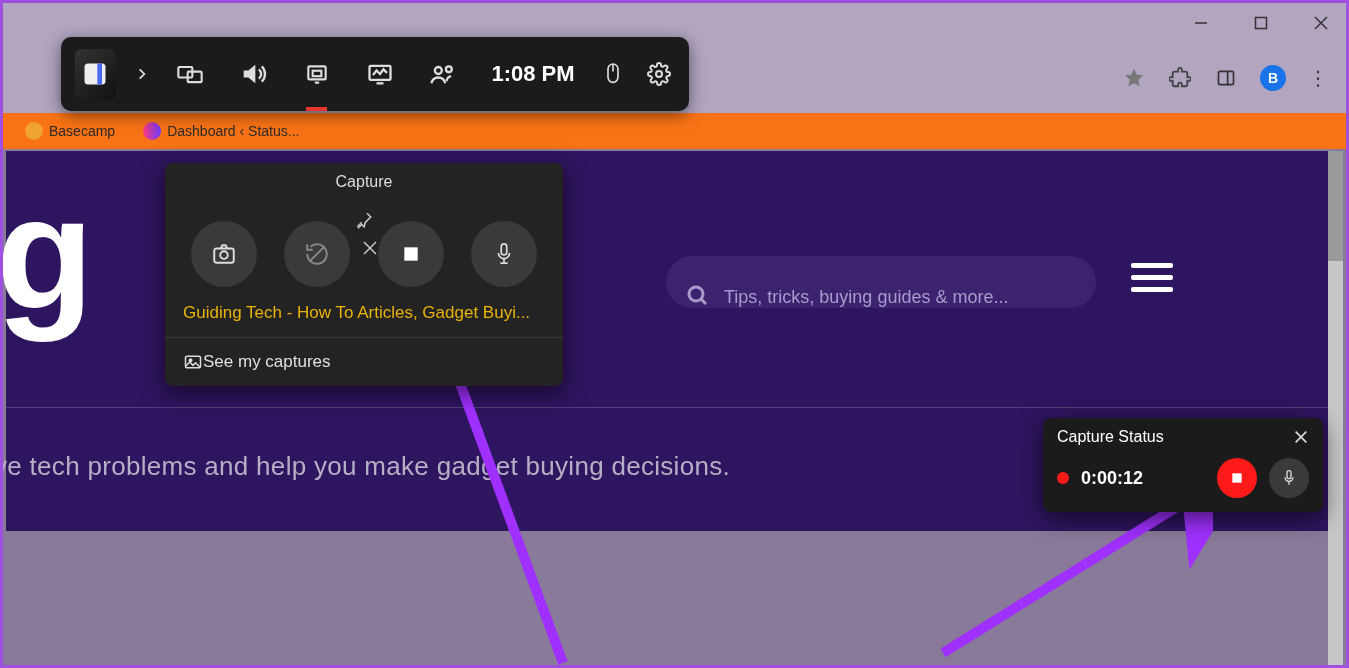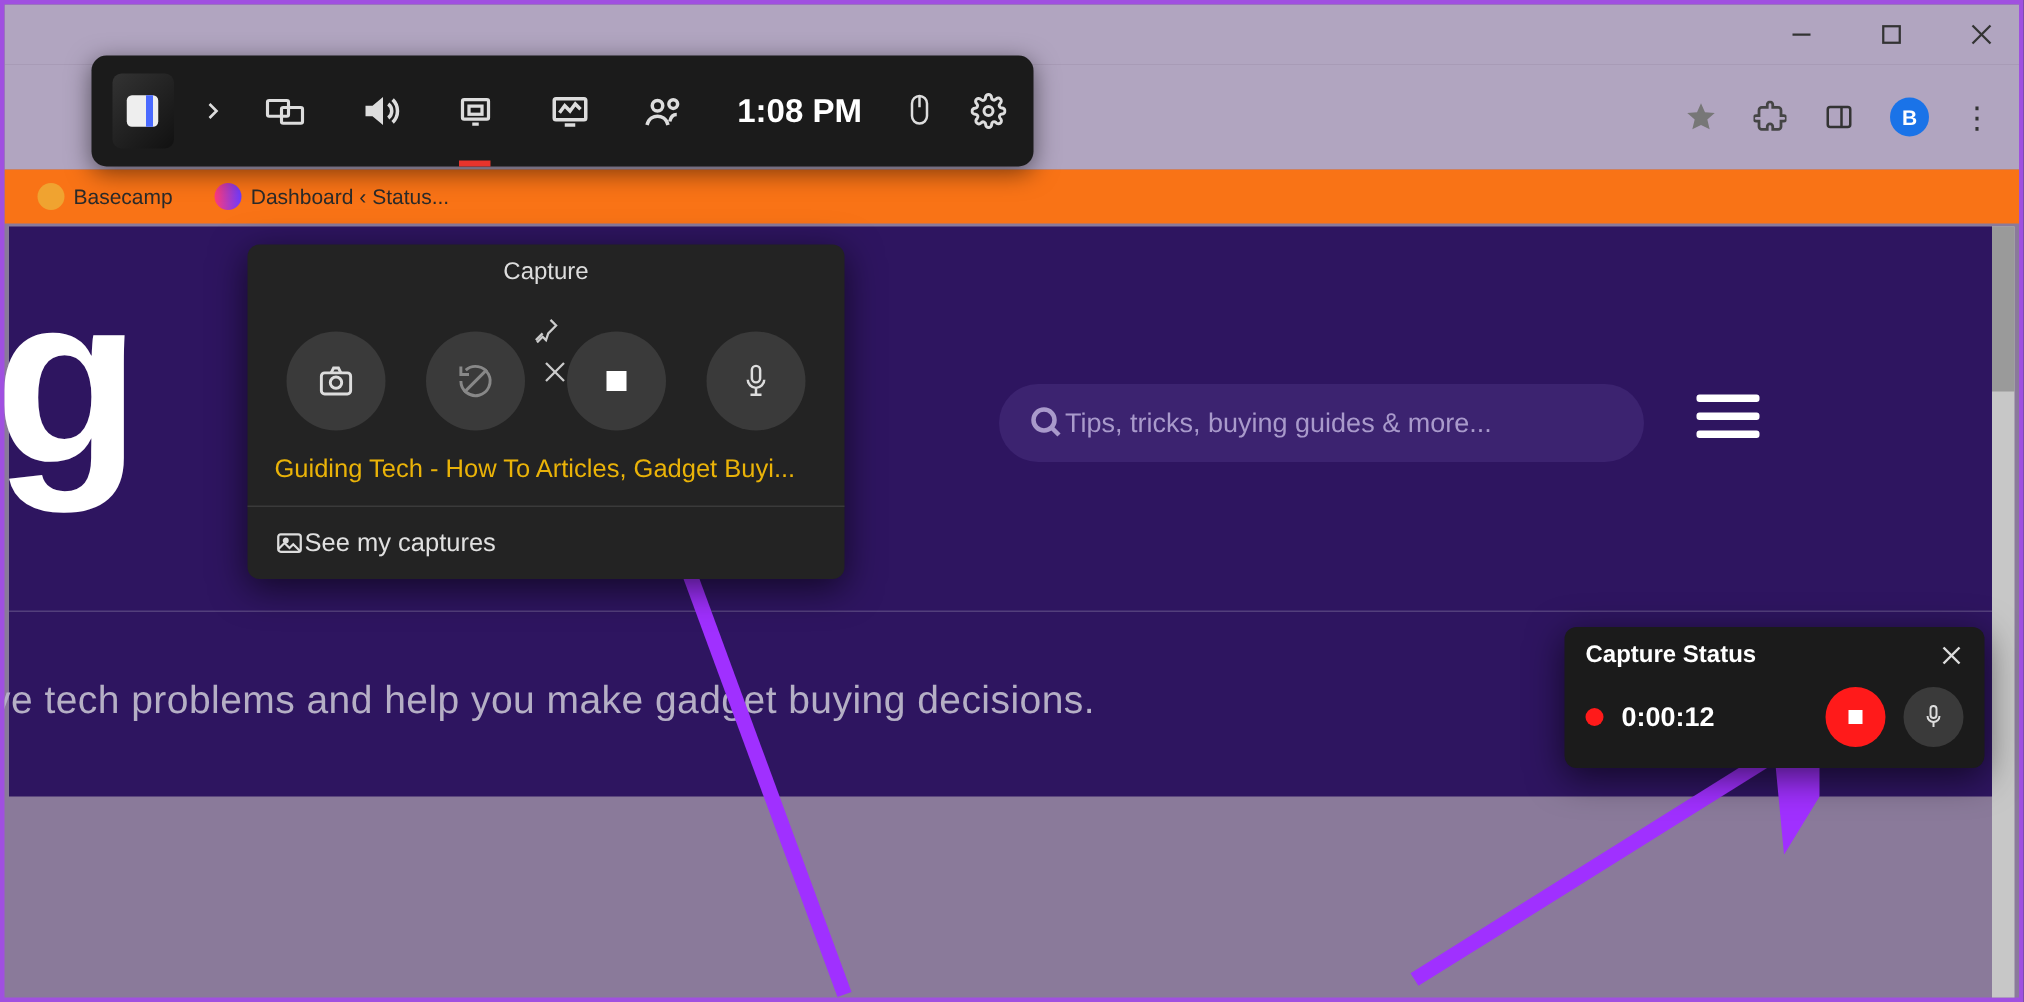--- a/index.html
+++ b/index.html
@@ -72,21 +72,21 @@
   .page-inner { position: relative; width: 100%; height: 100%; }
   .big-g {
     position: absolute; left: -10px; top: 10px;
     font-size: 160px; font-weight: 800; color: #fff;
     font-family: Arial, sans-serif;
   }
   .searchbox {
     position: absolute; left: 660px; top: 105px;
     width: 430px; height: 52px;
     background: #3c2370; border-radius: 26px;
-    display:flex; align-items:center; padding: 0 20px; 
+    display:flex; align-items:flex-end; padding: 0 20px; gap: 14px;
     color: #a99acb; font-size: 18px;
   }
   .hamburger {
     position: absolute; left: 1125px; top: 112px;
     display:flex; flex-direction:column; gap:7px;
   }
   .hamburger span { width: 42px; height: 5px; background:#fff; border-radius:2px; }
   .divider-line { position:absolute; left:0; right:0; top: 256px; height:1px; background: rgba(255,255,255,0.18); }
   .subline {
     position:absolute; left:-12px; top: 300px;
@@ -161,21 +161,21 @@
   .cw-caption { padding: 6px 18px 14px; color:#eab308; font-size:17px; border-bottom:1px solid #3a3a3a; white-space:nowrap; overflow:hidden; text-overflow:ellipsis; }
   .cw-footer { padding: 14px 18px; display:flex; align-items:center; font-size:17px; color:#e0e0e0; }
 
   
   .status-widget {
     position:absolute; top: 415px; left: 1040px;
     width: 280px; background:#1b1b1b; border-radius:8px;
     box-shadow: 0 6px 24px rgba(0,0,0,0.6);
     z-index:40; color:#fff;
   }
-  .sw-header { display:flex; align-items:center; justify-content:space-between; padding: 10px 14px 6px; font-size:16px; font-weight:700; }
+  .sw-header { display:flex; align-items:center; justify-content:space-between; padding: 10px 14px 6px; font-size:16px; font-weight:400; }
   .sw-body { display:flex; align-items:center; padding: 6px 14px 14px; gap:12px; }
   .rec-dot { width:12px; height:12px; border-radius:50%; background:#ff1a1a; }
   .sw-time { font-size:18px; font-weight:700; flex:1; }
   .sw-btn { width:40px; height:40px; border-radius:50%; display:flex; align-items:center; justify-content:center; }
   .sw-stop { background:#ff1a1a; }
   .sw-mic { background:#3a3a3a; }
 
   
   .arrow {
     position:absolute; z-index: 30; pointer-events:none;

